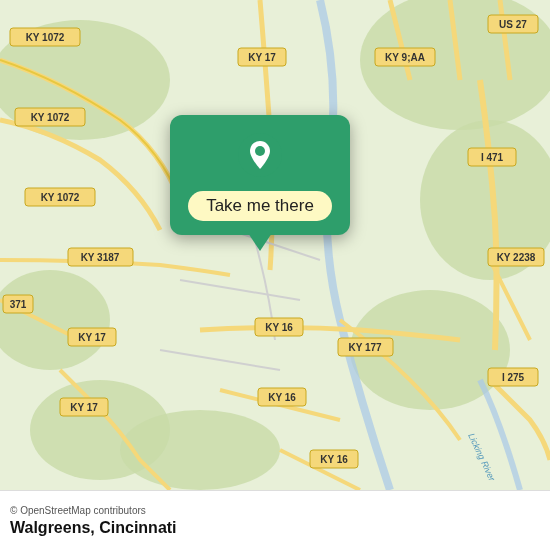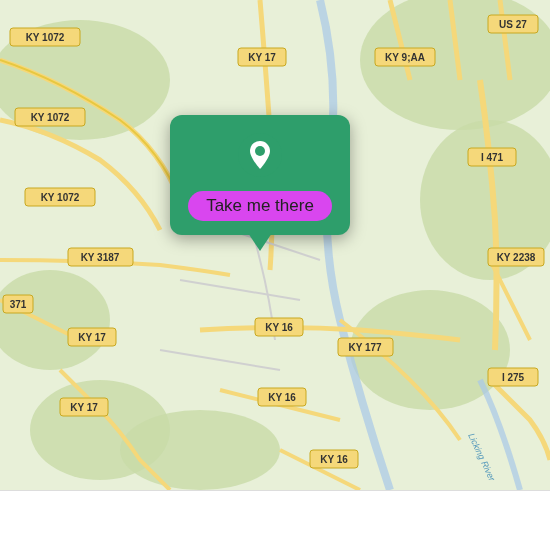--- a/index.html
+++ b/index.html
@@ -60,21 +60,21 @@
     .popup-pin-icon {
       width: 44px;
       height: 44px;
       margin-bottom: 10px;
     }
 
     .popup-label {
       color: #222;
       font-size: 17px;
       font-weight: 500;
-      background: #d946ef;
+      background: #fef9c3;
       border-radius: 20px;
       padding: 5px 18px;
       white-space: nowrap;
       margin-top: 4px;
       text-align: right;
     }
 
     
     #bottom-bar {
       width: 550px;
@@ -235,13 +235,17 @@
     <svg class="popup-pin-icon" viewBox="0 0 44 44" xmlns="http://www.w3.org/2000/svg">
       <circle cx="22" cy="22" r="22" fill="#2e9e6b"></circle>
       <path d="M22 8 C16 8 12 13 12 18 C12 25 22 36 22 36 C22 36 32 25 32 18 C32 13 28 8 22 8Z" fill="white"></path>
       <circle cx="22" cy="18" r="5" fill="#2e9e6b"></circle>
     </svg>
     <div class="popup-label">Take me there</div>
   </div>
 </div>
 
 <div id="bottom-bar">
+  <div class="bottom-left">
+    <span class="osm-credit">© OpenStreetMap contributors</span>
+    <span class="location-name">Walgreens, Cincinnati</span>
+  </div>
 </div>
 
 </body></html>

